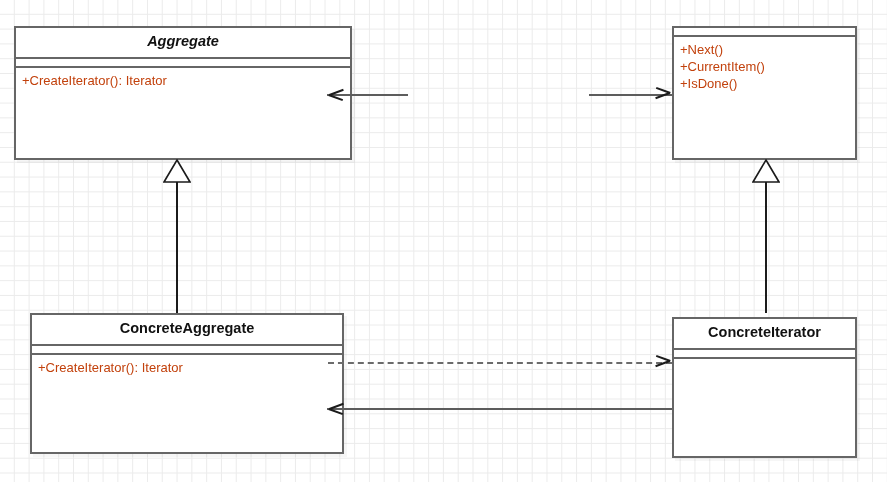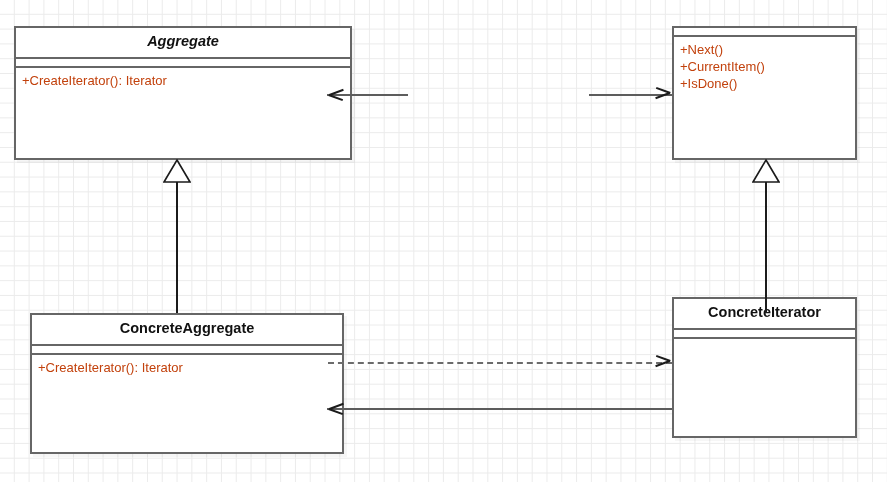--- a/index.html
+++ b/index.html
@@ -122,21 +122,21 @@
   </div>
 
   <div class="uml-box" style="left:30px; top:313px; width:314px; height:141px;">
     <div class="uml-title">ConcreteAggregate</div>
     <div class="uml-attrs"></div>
     <div class="uml-ops">
       <div>+CreateIterator(): Iterator</div>
     </div>
   </div>
 
-  <div class="uml-box" style="left:672px; top:297px; width:185px; height:141px;">
+  <div class="uml-box" style="left:672px; top:317px; width:185px; height:141px;">
     <div class="uml-title">ConcreteIterator</div>
     <div class="uml-attrs"></div>
     <div class="uml-ops"></div>
   </div>
 
   <div class="hline" style="left:327px; top:94px; width:81px;"></div>
   <div class="arrow-open left" style="left:329px; top:94px;">
     <i></i>
       <i></i>
   </div>

